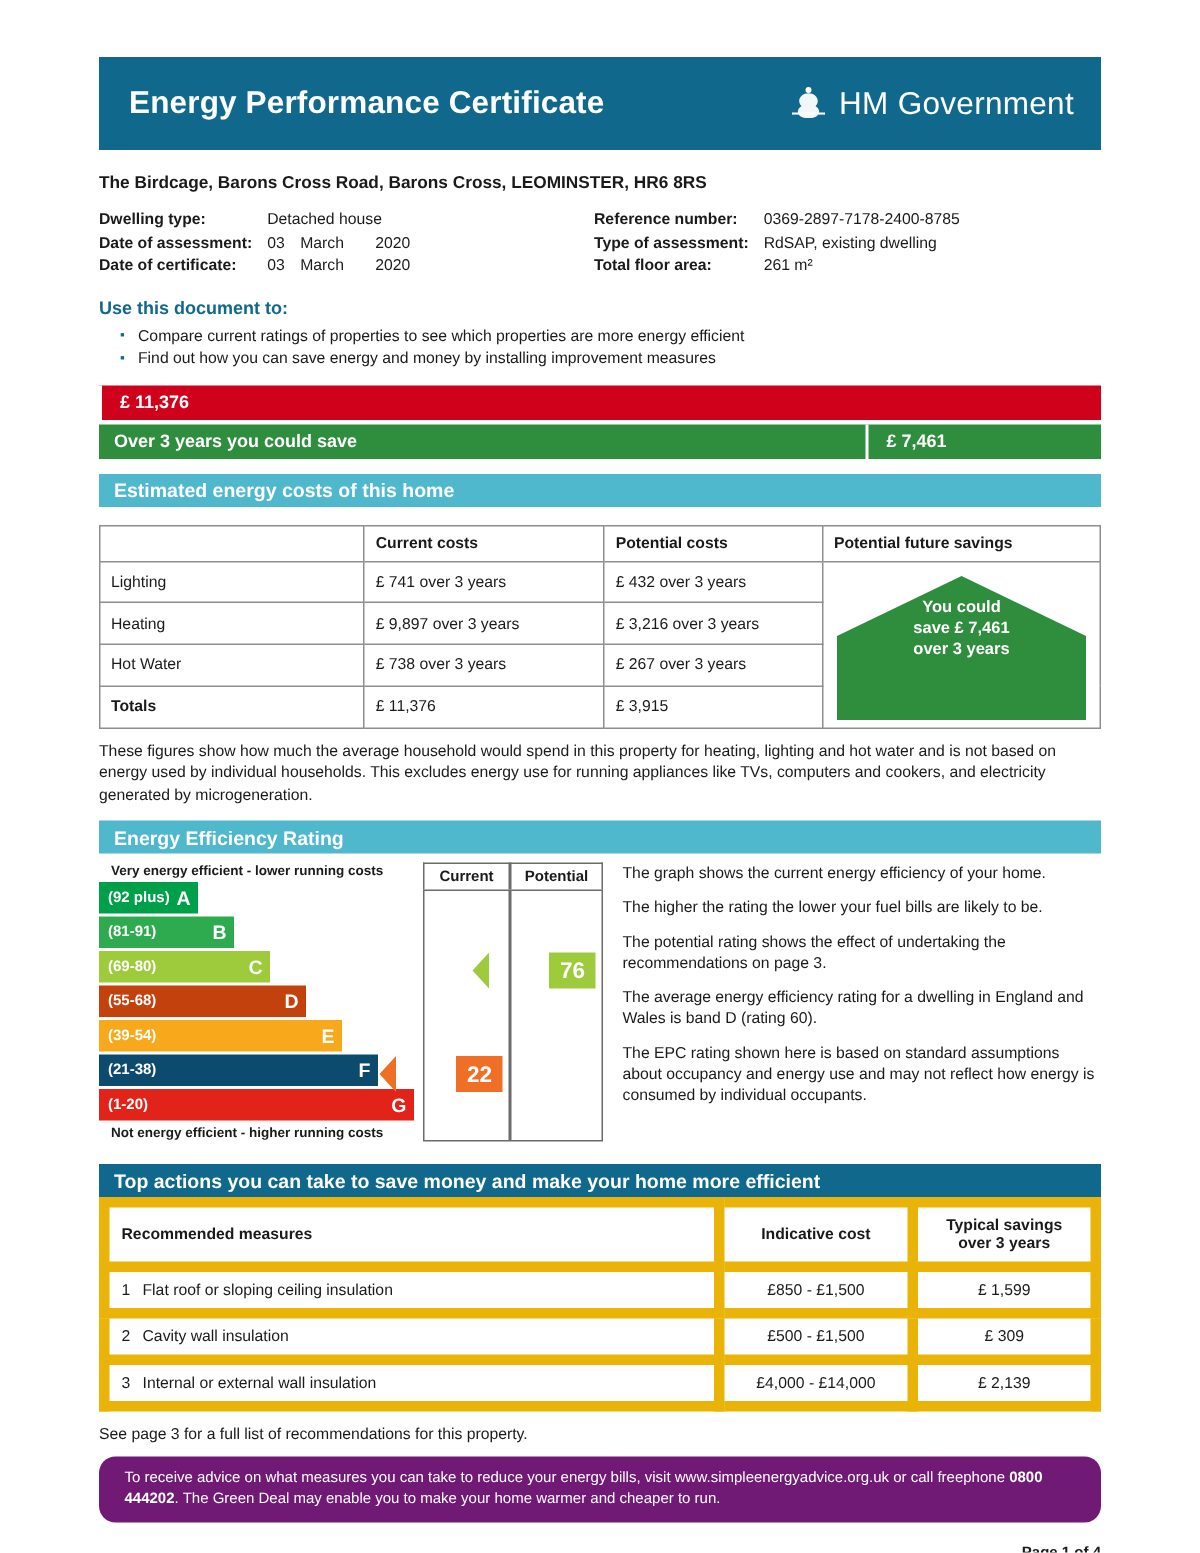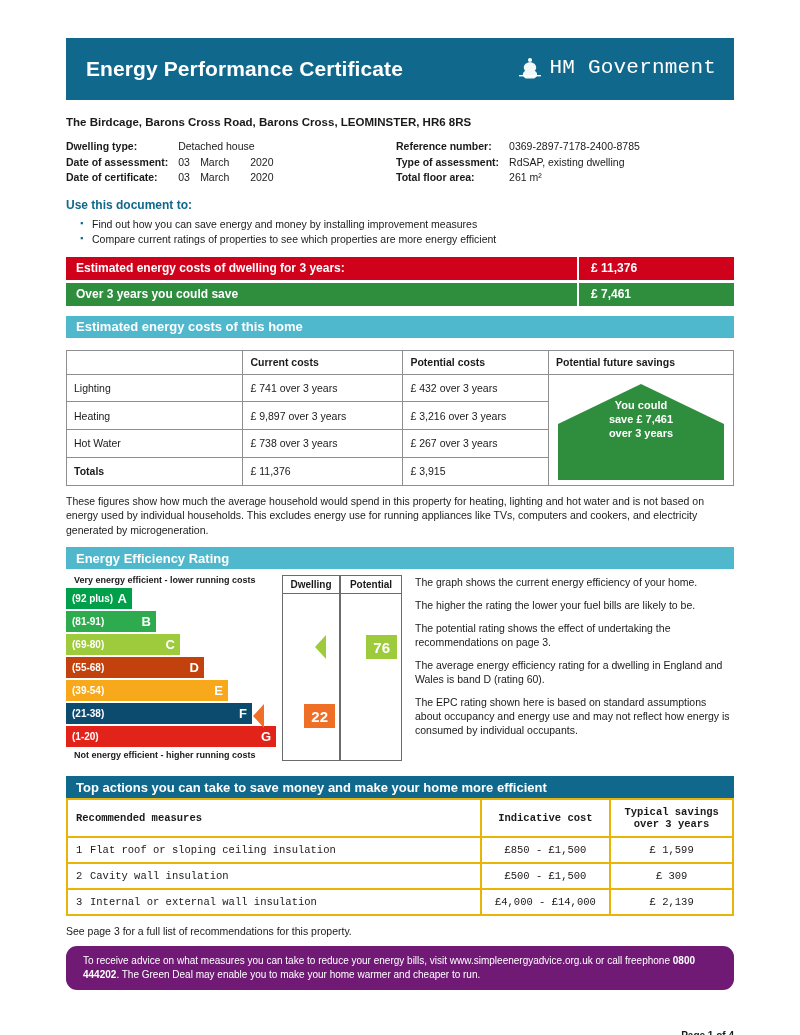--- a/index.html
+++ b/index.html
@@ -31,23 +31,22 @@
     justify-content: space-between;
     padding: 0 18px 0 20px;
   }
   .header-title {
     font-size: 21px;
     font-weight: bold;
     letter-spacing: 0.1px;
   }
   .crest-wrap {
     display: flex;
-    align-items: flex-start;
+    align-items: flex-end;
     gap: 7px;
-    font-family: Liberation Mono, monospace;
   }
   .crest {
     width: 26px;
     height: 26px;
     display: block;
   }
   .hmg-text {
     font-size: 21px;
     letter-spacing: 0.2px;
   }
@@ -279,24 +278,23 @@
   }
   .eer-right p { margin: 0 0 9px 0; }
 
   
   table.recs {
     width: 100%;
     border-collapse: collapse;
     font-size: 10.5px;
   }
   table.recs th, table.recs td {
-    border: 2px solid #eab308;
+    border: 7px solid #eab308;
     padding: 6px 8px;
     height: 24px;
-    font-family: Liberation Mono, monospace;
   }
   table.recs th { font-weight: bold; text-align: center; vertical-align: middle; }
   table.recs th.left { text-align: left; }
   table.recs td.measure { text-align: left; }
   table.recs td.cost, table.recs td.save { text-align: center; }
   .rec-num { display: inline-block; width: 14px; }
 
   .see-page {
     margin-top: 9px;
     font-size: 10.5px;
@@ -367,26 +365,25 @@
       <div class="meta-values">
         <div>0369-2897-7178-2400-8785</div>
         <div>RdSAP, existing dwelling</div>
         <div>261 m²</div>
       </div>
     </div>
   </div>
 
   <div class="use-title">Use this document to:</div>
   <ul class="bullets">
+    <li>Compare current ratings of properties to see which properties are more energy efficient</li>
     <li>Find out how you can save energy and money by installing improvement measures</li>
-    <li>Compare current ratings of properties to see which properties are more energy efficient</li>
   </ul>
 
   <div class="costbar cb-red">
-    <div class="cb-label">Estimated energy costs of dwelling for 3 years:</div>
     <div class="cb-value">£ 11,376</div>
   </div>
   <div class="costbar cb-green">
     <div class="cb-label">Over 3 years you could save</div>
     <div class="cb-value">£ 7,461</div>
   </div>
 
   <div class="sec-head">Estimated energy costs of this home</div>
   <table class="costs">
     <tbody>
@@ -477,21 +474,21 @@
       <div class="band-row">
         <div class="band" style="width:210px;background:#e2231a">
           <span>(1-20)</span>
           <span class="bletter">G</span>
         </div>
       </div>
 
       <div class="eer-note-bottom">Not energy efficient - higher running costs</div>
 
       <div style="position:absolute; left:216px; top:0; width:58px; height:186px;" class="eer-cols">
-        <div class="col-head">Dwelling</div>
+        <div class="col-head">Current</div>
         <div class="col-body">
           <div class="arrow" style="right:4px; top:110px;">
             <div class="tip" style="border-right:11px solid #ef6f26"></div>
             <div class="body" style="background:#ef6f26">22</div>
           </div>
         </div>
       </div>
       <div style="position:absolute; left:274px; top:0; width:62px; height:186px;" class="eer-cols">
         <div class="col-head">Potential</div>
         <div class="col-body">

